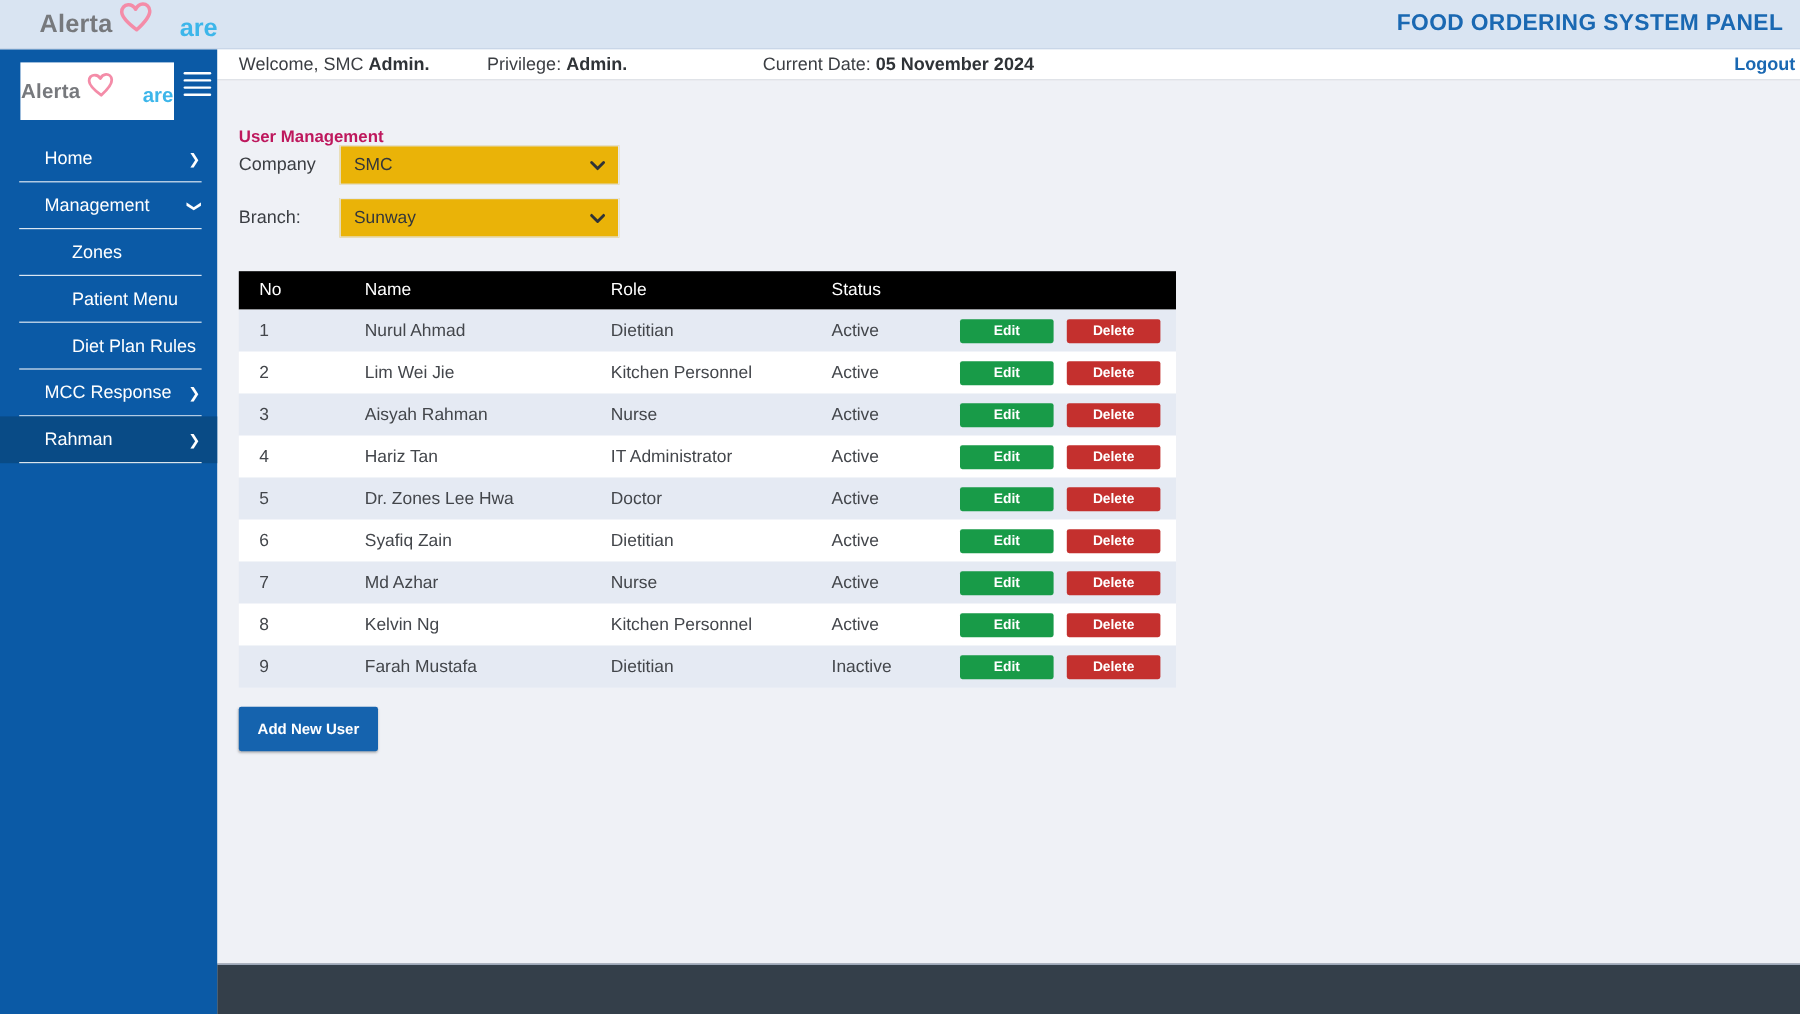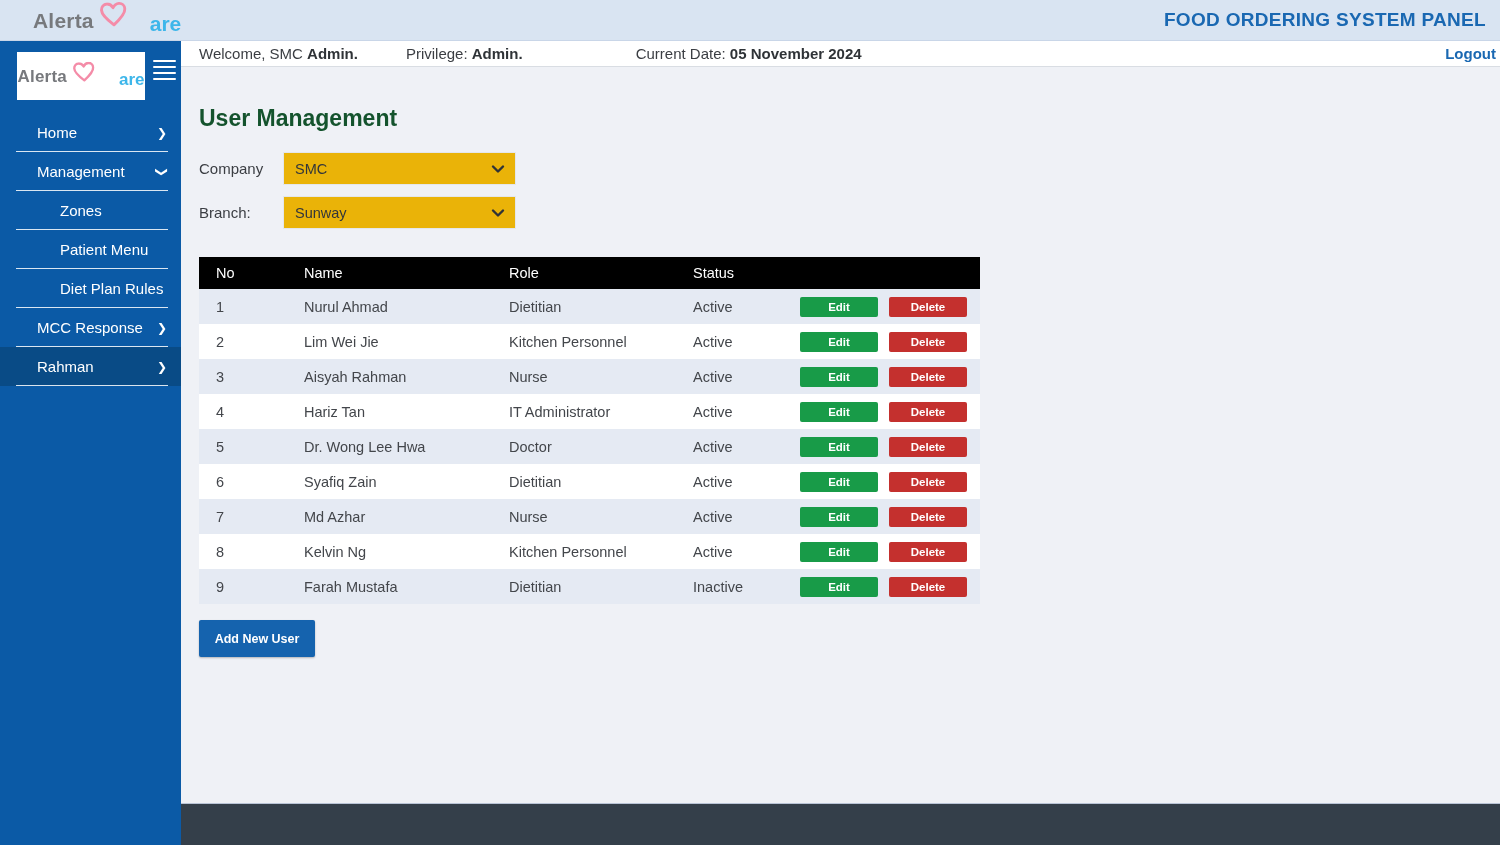--- a/index.html
+++ b/index.html
@@ -58,23 +58,23 @@
     position:absolute; top:0; left:0; right:0; height:26px; background:#fff;
     border-bottom:1px solid #d9dde3; display:flex; align-items:center;
     font-size:15px; color:#3b3e43; padding:0 4px 0 18px;
   }
   .content-header b { color:#2f3337; }
   .ch-privilege { margin-left:48px; }
   .ch-date { margin-left:113px; }
   .logout { margin-left:auto; color:#1a68b2; font-weight:700; font-size:15px; cursor:pointer; text-decoration:none; }
 
   .main { position:absolute; top:41px; bottom:42px; left:0; right:0; overflow:hidden; padding:23px 0 0 18px; }
-  .page-title { font-size:23px; font-weight:600; color:#14532d; }
-
-  .filter-row { display:flex; align-items:center; margin-top:20px; }
+  .page-title { font-size:14px; font-weight:600; color:#be185d; }
+
+  .filter-row { display:flex; align-items:center; }
   .filter-row + .filter-row { margin-top:11px; }
   .filter-label { width:84px; font-size:15px; color:#3b3e43; }
   .select-wrap { position:relative; width:233px; height:33px; }
   .select-wrap select {
     width:100%; height:100%; border:1px solid #e4e7eb; background:#eab308;
     font-family:inherit; font-size:14.5px; color:#33363b;
     padding:0 32px 0 11px; appearance:none; -webkit-appearance:none; border-radius:0;
   }
   .select-chev { position:absolute; right:11px; top:50%; transform:translateY(-50%); pointer-events:none; display:flex; }
 
@@ -253,21 +253,21 @@
         <div class="td">Hariz Tan</div>
         <div class="td">IT Administrator</div>
         <div class="td">Active</div>
         <div class="td actions">
           <button class="btn edit">Edit</button>
           <button class="btn delete">Delete</button>
         </div>
       </div>
       <div class="tr alt">
         <div class="td">5</div>
-        <div class="td">Dr. Wong Lee Hwa</div>
+        <div class="td">Dr. Zones Lee Hwa</div>
         <div class="td">Doctor</div>
         <div class="td">Active</div>
         <div class="td actions">
           <button class="btn edit">Edit</button>
           <button class="btn delete">Delete</button>
         </div>
       </div>
       <div class="tr">
         <div class="td">6</div>
         <div class="td">Syafiq Zain</div>

